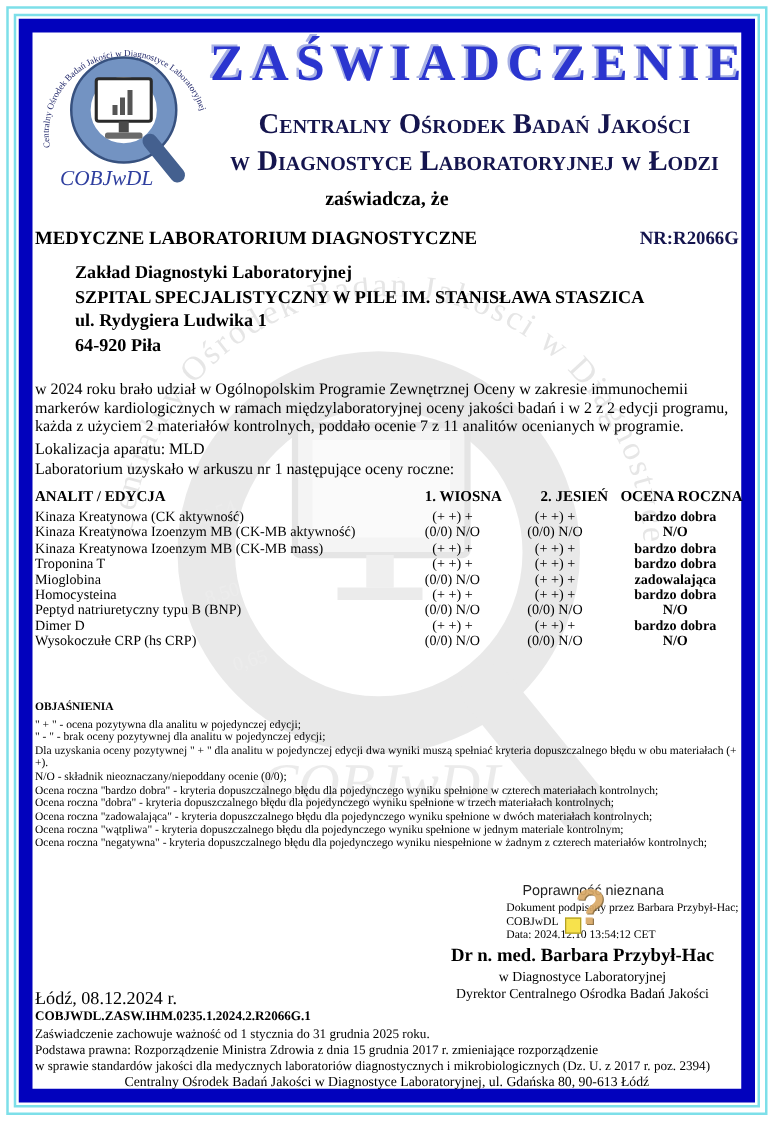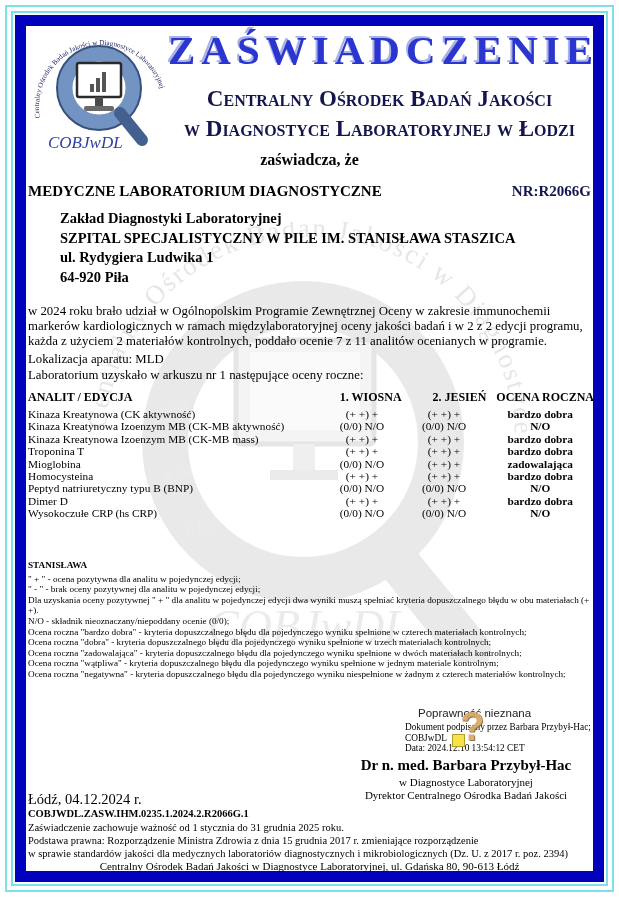--- a/index.html
+++ b/index.html
@@ -200,21 +200,21 @@
           <tr>
             <td>Wysokoczułe CRP (hs CRP)</td>
             <td class="c">(0/0) N/O</td>
             <td class="c">(0/0) N/O</td>
             <td class="c b">N/O</td>
           </tr>
         </tbody>
     </table>
 
     <div class="legend">
-      <div class="legend-title">STANISŁAWA</div>
+      <div class="legend-title">OBJAŚNIENIA</div>
       <div>
           <div>" + " - ocena pozytywna dla analitu w pojedynczej edycji;</div>
           <div>" - " - brak oceny pozytywnej dla analitu w pojedynczej edycji;</div>
           <div>Dla uzyskania oceny pozytywnej " + " dla analitu w pojedynczej edycji dwa wyniki muszą spełniać kryteria dopuszczalnego błędu w obu materiałach (+ +).</div>
           <div>N/O - składnik nieoznaczany/niepoddany ocenie (0/0);</div>
           <div>Ocena roczna "bardzo dobra" - kryteria dopuszczalnego błędu dla pojedynczego wyniku spełnione w czterech materiałach kontrolnych;</div>
           <div>Ocena roczna "dobra" - kryteria dopuszczalnego błędu dla pojedynczego wyniku spełnione w trzech materiałach kontrolnych;</div>
           <div>Ocena roczna "zadowalająca" - kryteria dopuszczalnego błędu dla pojedynczego wyniku spełnione w dwóch materiałach kontrolnych;</div>
           <div>Ocena roczna "wątpliwa" - kryteria dopuszczalnego błędu dla pojedynczego wyniku spełnione w jednym materiale kontrolnym;</div>
           <div>Ocena roczna "negatywna" - kryteria dopuszczalnego błędu dla pojedynczego wyniku niespełnione w żadnym z czterech materiałów kontrolnych;</div>
@@ -229,20 +229,20 @@
     <div class="sig-icon">
       <span class="sig-q">?</span>
       <span class="sig-box"></span>
     </div>
     <div class="sig-name">Dr n. med. Barbara Przybył-Hac</div>
     <div class="sig-role">
       <div>w Diagnostyce Laboratoryjnej</div>
       <div>Dyrektor Centralnego Ośrodka Badań Jakości</div>
     </div>
 
-    <div class="place-date">Łódź, 04.12.2024 r.</div>
+    <div class="place-date">Łódź, 08.12.2024 r.</div>
     <div class="ref-number">COBJWDL.ZASW.IHM.0235.1.2024.2.R2066G.1</div>
     <div class="validity-line">Zaświadczenie zachowuje ważność od 1 stycznia do 31 grudnia 2025 roku.</div>
     <div class="legal-1">Podstawa prawna: Rozporządzenie Ministra Zdrowia z dnia 15 grudnia 2017 r. zmieniające rozporządzenie</div>
     <div class="legal-2">w sprawie standardów jakości dla medycznych laboratoriów diagnostycznych i mikrobiologicznych (Dz. U. z 2017 r. poz. 2394)</div>
     <div class="footer-address">Centralny Ośrodek Badań Jakości w Diagnostyce Laboratoryjnej, ul. Gdańska 80, 90-613 Łódź</div>
   </div>
 </div>
 
 </body></html>

